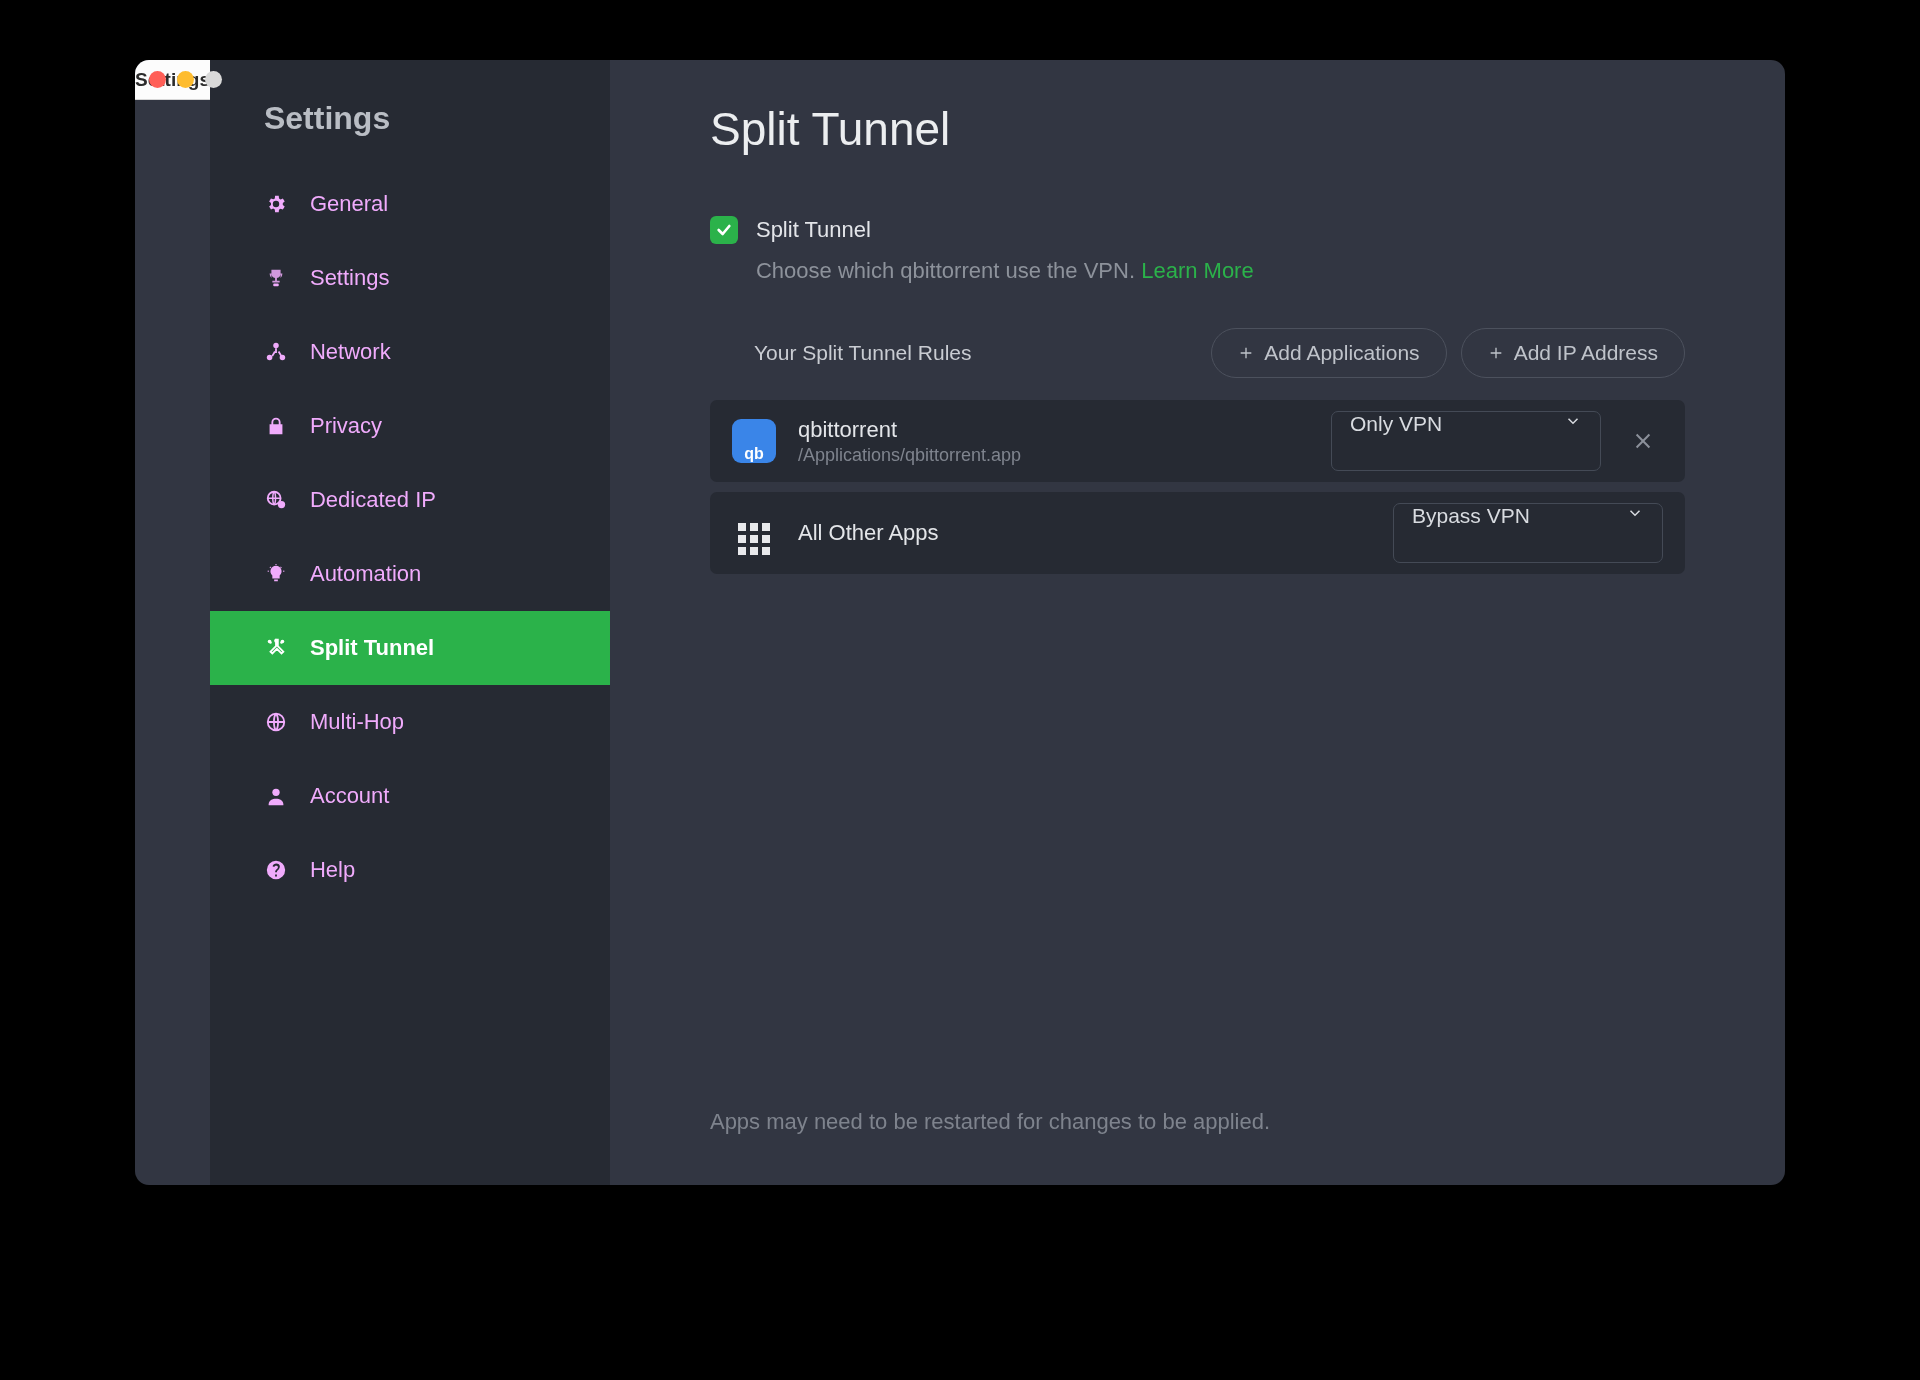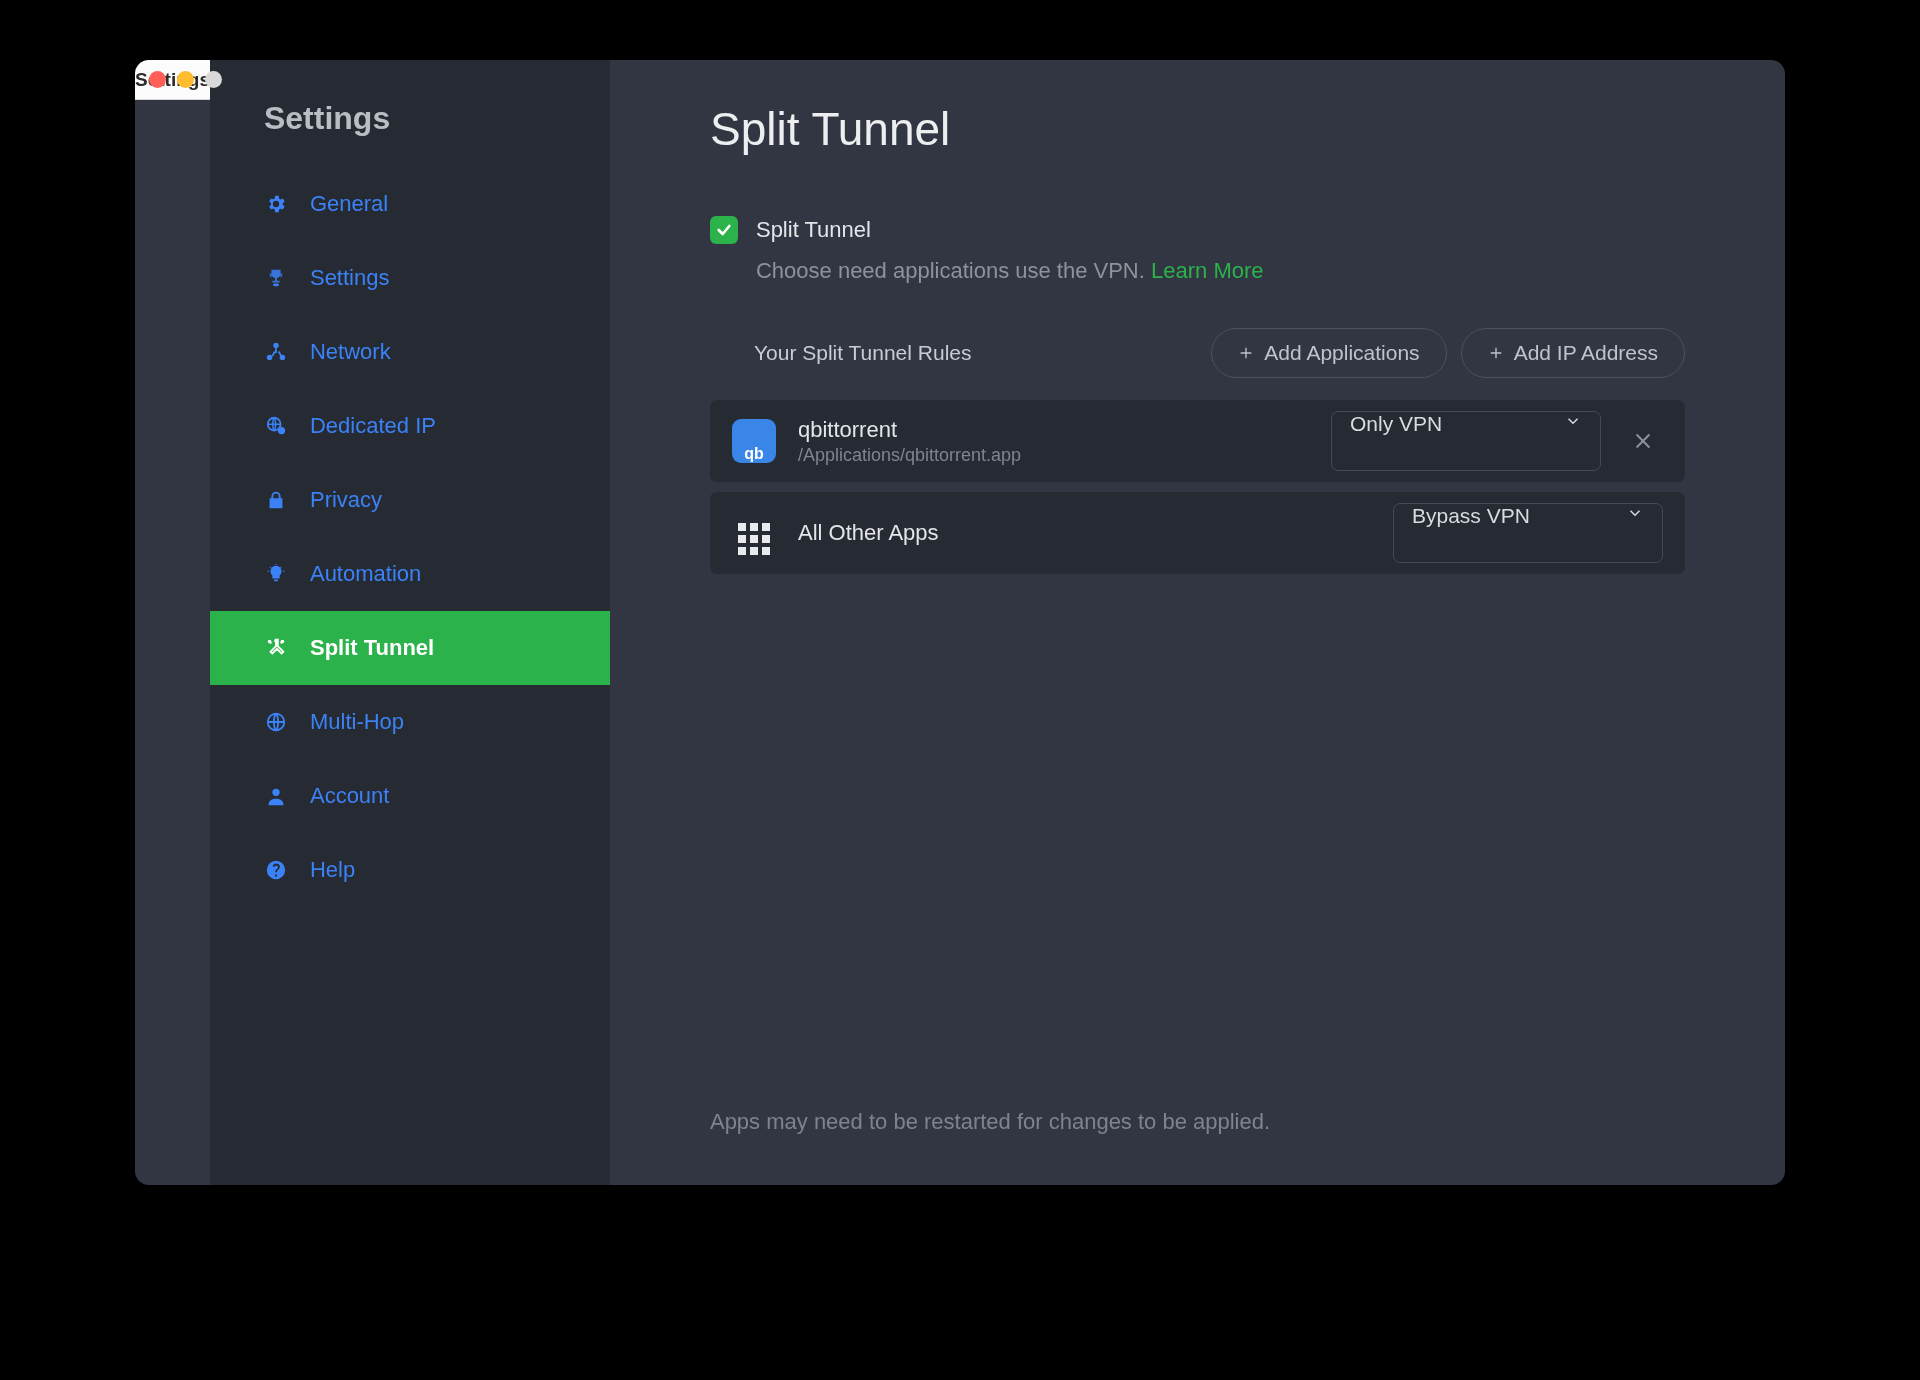--- a/index.html
+++ b/index.html
@@ -68,21 +68,21 @@
       font-weight: 700;
       padding: 0 54px 30px 54px;
     }
     .sidebar-item {
       display: flex;
       align-items: center;
       gap: 22px;
       padding: 0 54px;
       height: 74px;
       cursor: pointer;
-      color: #3b82f6;
+      color: #f0abfc;
       font-size: 22px;
       font-weight: 500;
     }
     .sidebar-item.active {
       background: #2bb24a;
       color: #fff;
       font-weight: 600;
     }
     .sidebar-icon {
       width: 24px;
@@ -281,35 +281,35 @@
               <circle cx="19" cy="18" r="3"></circle>
               <path d="M11 8h2v5h-2zM7 16l3-5 1.7 1-3 5zm7-4l1.7-1 3 5-1.7 1z"></path>
             </svg>
         </span>
         <span>Network</span>
       </div>
 
       <div class="sidebar-item">
         <span class="sidebar-icon">
           <svg viewBox="0 0 24 24" fill="currentColor">
+              <path d="M17 10V8a5 5 0 0 0-10 0v2H5v11h14V10h-2zM9 8a3 3 0 0 1 6 0v2H9V8z"></path>
+            </svg>
+        </span>
+        <span>Privacy</span>
+      </div>
+
+      <div class="sidebar-item">
+        <span class="sidebar-icon">
+          <svg viewBox="0 0 24 24" fill="currentColor">
               <circle cx="10" cy="10" r="7" fill="none" stroke="currentColor" stroke-width="2"></circle>
               <path d="M3 10h14M10 3c2 2 2 12 0 14M10 3c-2 2-2 12 0 14" fill="none" stroke="currentColor" stroke-width="1.6"></path>
               <circle cx="18" cy="17" r="4"></circle>
             </svg>
         </span>
         <span>Dedicated IP</span>
-      </div>
-
-      <div class="sidebar-item">
-        <span class="sidebar-icon">
-          <svg viewBox="0 0 24 24" fill="currentColor">
-              <path d="M17 10V8a5 5 0 0 0-10 0v2H5v11h14V10h-2zM9 8a3 3 0 0 1 6 0v2H9V8z"></path>
-            </svg>
-        </span>
-        <span>Privacy</span>
       </div>
 
       <div class="sidebar-item">
         <span class="sidebar-icon">
           <svg viewBox="0 0 24 24" fill="currentColor">
               <path d="M12 3a6 6 0 0 0-4 10.5V17h8v-3.5A6 6 0 0 0 12 3zm-2 15h4v2h-4z"></path>
               <path d="M12 1v1M4 9H3m18 0h-1M5.5 4.5l.7.7m11.6-.7l-.7.7" stroke="currentColor" stroke-width="1.6"></path>
             </svg>
         </span>
         <span>Automation</span>
@@ -362,21 +362,21 @@
 
       <div class="toggle-row">
         <div class="checkbox">
           <svg viewBox="0 0 24 24" fill="none" stroke="#fff" stroke-width="4" stroke-linecap="round" stroke-linejoin="round">
               <polyline points="4 12 10 18 20 6"></polyline>
             </svg>
         </div>
         <span class="toggle-label">Split Tunnel</span>
       </div>
       <div class="toggle-desc">
-        <span>Choose need applications use the VPN.</span>
+        <span>Choose which qbittorrent use the VPN.</span>
         <span class="learn-more">Learn More</span>
       </div>
 
       <div class="rules-header">
         <div class="rules-title">Your Split Tunnel Rules</div>
         <div class="header-buttons">
           <div class="pill-btn">
             <svg viewBox="0 0 24 24" fill="currentColor">
                 <path d="M11 4h2v7h7v2h-7v7h-2v-7H4v-2h7z"></path>
               </svg>

